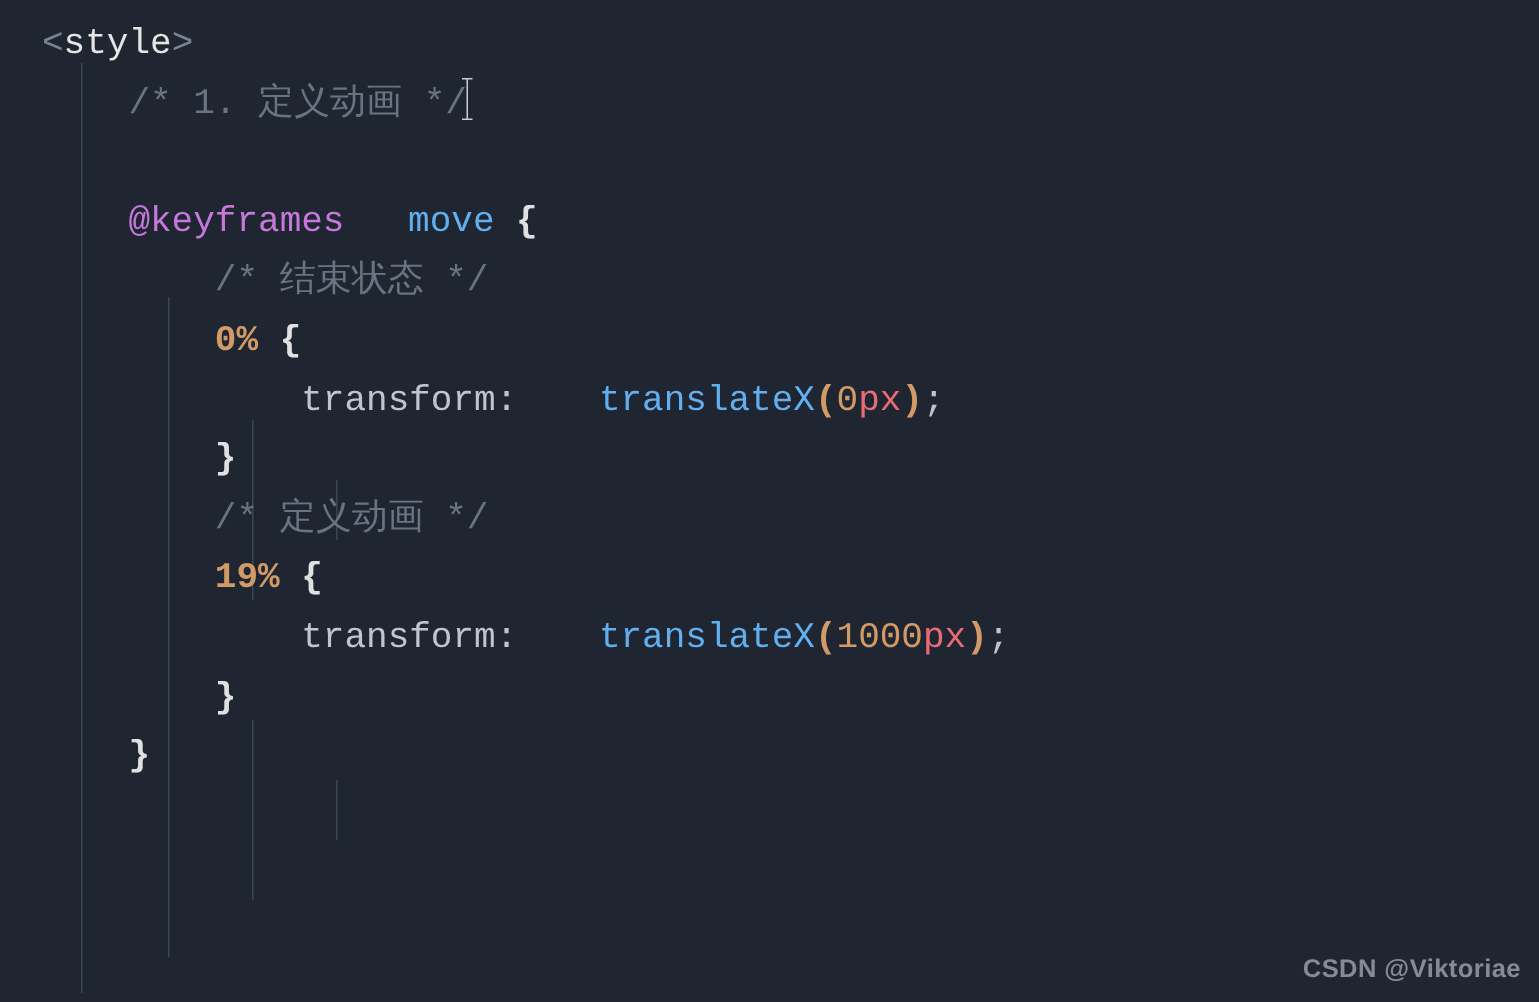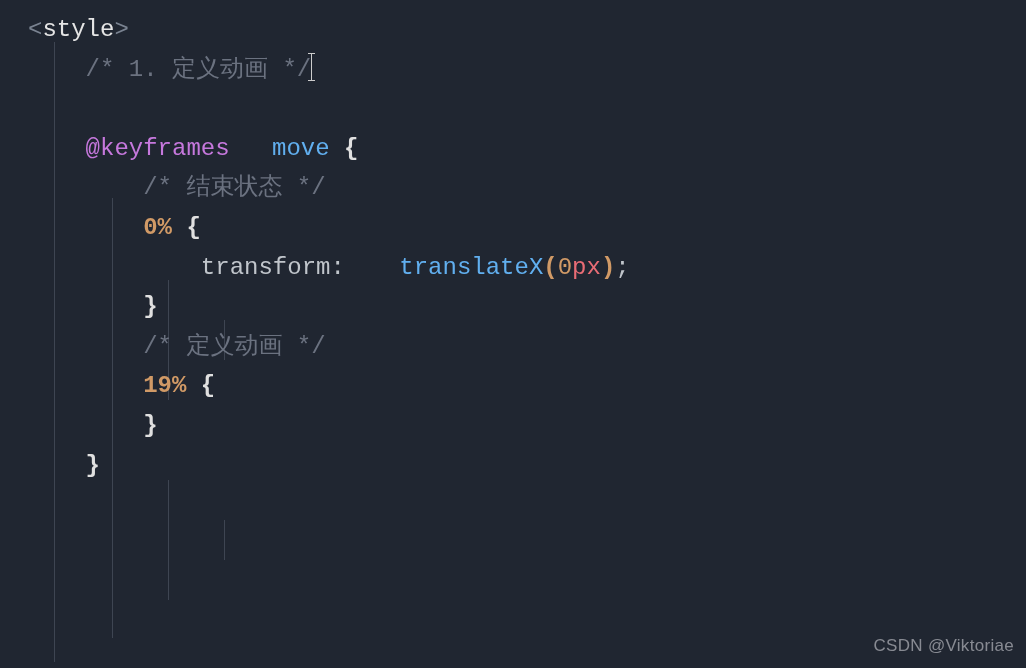--- a/index.html
+++ b/index.html
@@ -115,20 +115,21 @@
       bottom: 0;
     }
     .watermark {
       position: absolute;
       right: 12px;
       bottom: 8px;
       font-size: 17px;
       color: rgba(220, 220, 225, 0.55);
       font-family: Arial, sans-serif;
       letter-spacing: 0.3px;
+      font-weight: bold;
     }
     .container {
       position: relative;
     }
     .g1 { left: 54px; top: 42px; height: 620px; }
     .g2 { left: 112px; top: 198px; height: 440px; }
     .g3 { left: 168px; top: 280px; height: 120px; }
     .g4 { left: 224px; top: 320px; height: 40px; }
     .g5 { left: 168px; top: 480px; height: 120px; }
     .g6 { left: 224px; top: 520px; height: 40px; }
@@ -148,18 +149,19 @@
     <div class="line"><span class="tag-bracket">&lt;</span><span class="tag-name">style</span><span class="tag-bracket">&gt;</span></div>
     <div class="line">    <span class="comment">/* 1. 定义动画 */</span><span class="text-cursor"><span class="bottom-bar"></span></span></div>
     <div class="line"> </div>
     <div class="line">    <span class="at-rule">@keyframes</span> <span class="selector-name">move</span> <span class="brace">{</span></div>
     <div class="line">        <span class="comment">/* 结束状态 */</span></div>
     <div class="line">        <span class="percent-key">0%</span> <span class="brace">{</span></div>
     <div class="line">            <span class="property">transform</span><span class="colon">:</span> <span class="value-fn">translateX</span><span class="paren">(</span><span class="number">0</span><span class="unit">px</span><span class="paren">)</span><span class="semicolon">;</span></div>
     <div class="line">        <span class="brace">}</span></div>
     <div class="line">        <span class="comment">/* 定义动画 */</span></div>
     <div class="line">        <span class="percent-key">19%</span> <span class="brace">{</span></div>
+    <div class="line">            <span class="property">transform</span><span class="colon">:</span> <span class="value-fn">translateX</span><span class="paren">(</span><span class="number">1000</span><span class="unit">px</span><span class="paren">)</span><span class="semicolon">;</span></div>
     <div class="line">        <span class="brace">}</span></div>
     <div class="line">    <span class="brace">}</span></div>
   </div>
 </div>
 
 <div class="watermark">CSDN @Viktoriae</div>
 
 </body></html>

